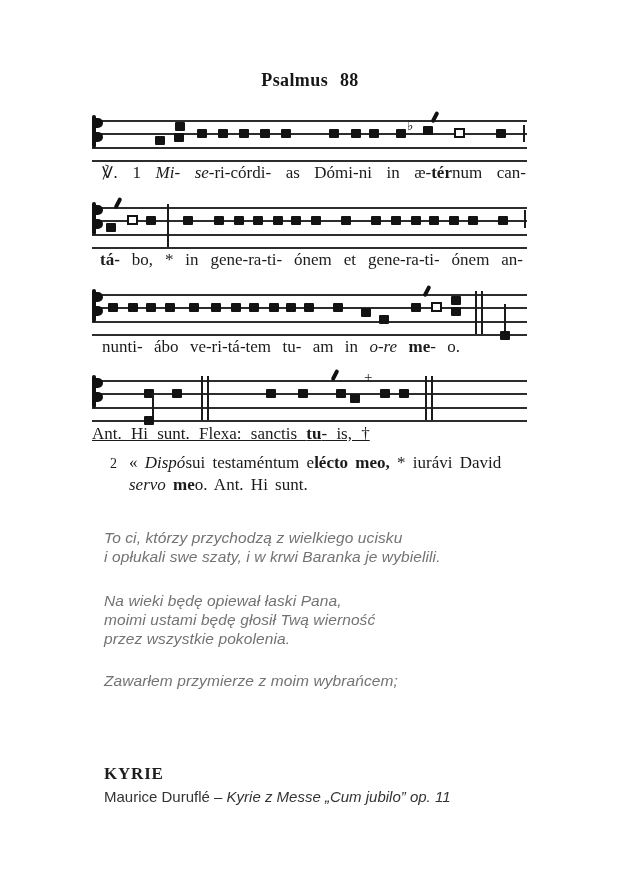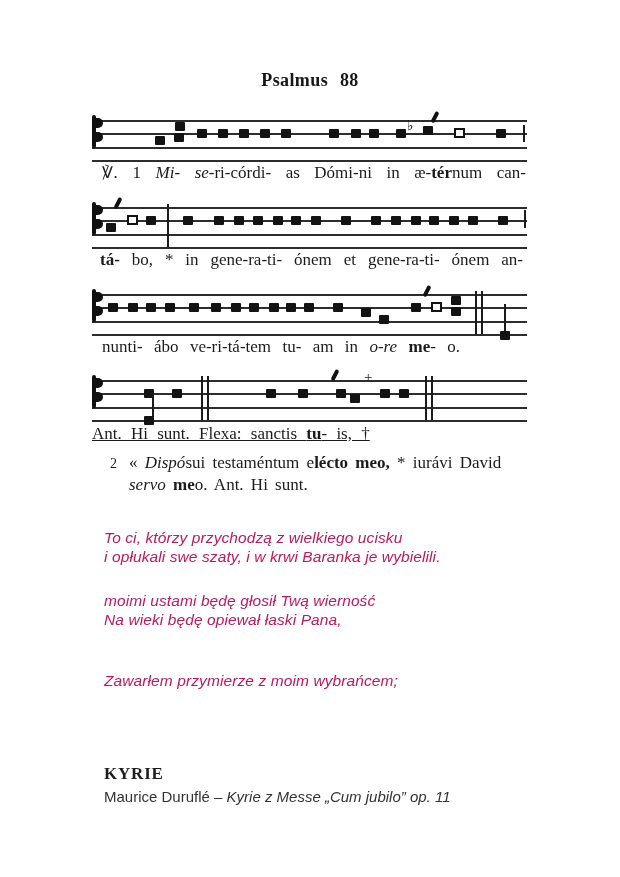--- a/index.html
+++ b/index.html
@@ -41,21 +41,21 @@
   .chant-runs{font:17px "Liberation Serif","DejaVu Serif",serif;color:#1b1b1b;}
   #text4{position:absolute;left:92px;top:424px;word-spacing:5px;white-space:nowrap;text-decoration:underline;}
 
   
   #verse2num{position:absolute;left:110px;top:456px;font:14px "Liberation Serif",serif;color:#1b1b1b;}
   #verse2l1{position:absolute;left:129px;top:453px;word-spacing:3px;white-space:nowrap;}
   #verse2l2{position:absolute;left:129px;top:475px;word-spacing:3px;white-space:nowrap;text-align:right;}
 
   
   .pl{position:absolute;left:104px;font:italic 15.5px "Liberation Sans","DejaVu Sans",sans-serif;
-      color:#be185d;line-height:19px;letter-spacing:.1px;}
+      color:#737373;line-height:19px;letter-spacing:.1px;}
   #plp1{top:528px}#plp2{top:591px}#plp3{top:671px}
 
   
   #kyrie-heading{position:absolute;left:104px;top:764px;
                  font:700 17px "Liberation Serif","DejaVu Serif",serif;letter-spacing:.8px;color:#1d1d1d;text-align:right;}
   #kyrie-credit{position:absolute;left:104px;top:788px;
                 font:15px "Liberation Sans","DejaVu Sans",sans-serif;color:#333;white-space:nowrap;text-align:right;}
 </style>
 </head>
 <body>
@@ -208,22 +208,23 @@
   <div id="verse2num">2</div>
   <div class="chant-runs" id="verse2l1"><span>« </span><span class="run-i">Dispó</span><span>sui testaméntum e</span><span class="run-b">lécto meo,</span><span> * iurávi David</span></div>
   <div class="chant-runs" id="verse2l2"><span class="run-i">servo </span><span class="run-b">me</span><span>o. Ant. Hi sunt.</span></div>
 
   <div>
     <div class="pl" id="plp1">
       <div>To ci, którzy przychodzą z wielkiego ucisku</div>
       <div>i opłukali swe szaty, i w krwi Baranka je wybielili.</div>
     </div>
     <div class="pl" id="plp2">
+      <div>Na wieki będę opiewał łaski Pana,</div>
       <div>moimi ustami będę głosił Twą wierność</div>
-      <div>Na wieki będę opiewał łaski Pana,</div>
+      <div>przez wszystkie pokolenia.</div>
     </div>
     <div class="pl" id="plp3">
       <div>Zawarłem przymierze z moim wybrańcem;</div>
     </div>
   </div>
 
   <div id="kyrie-heading">KYRIE</div>
   <div id="kyrie-credit"><span>Maurice Duruflé – </span><span class="run-i">Kyrie z Messe „Cum jubilo” op. 11</span></div>
 </div>
 

